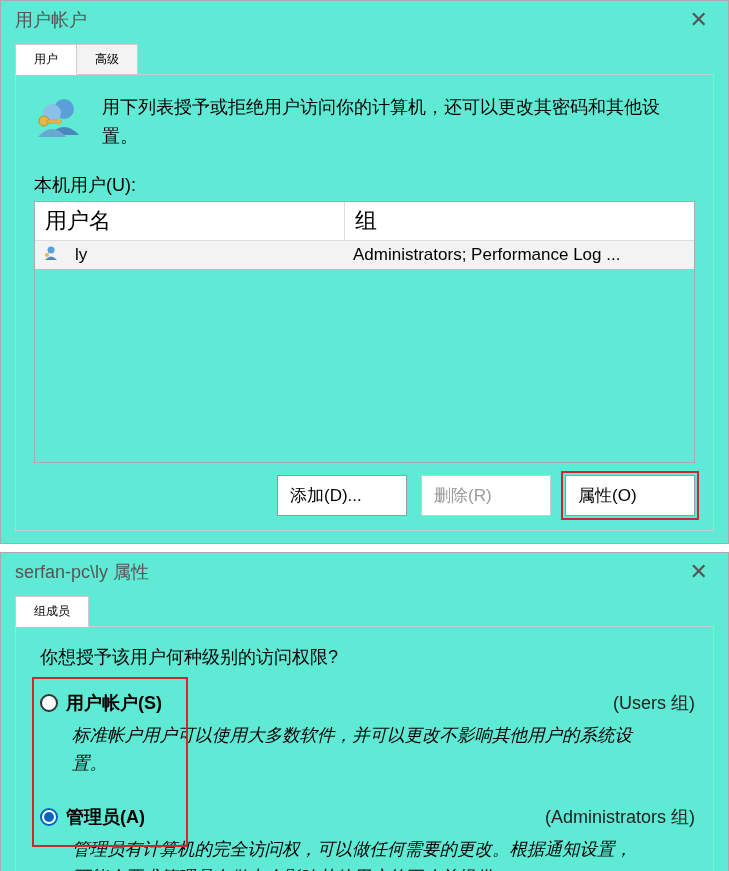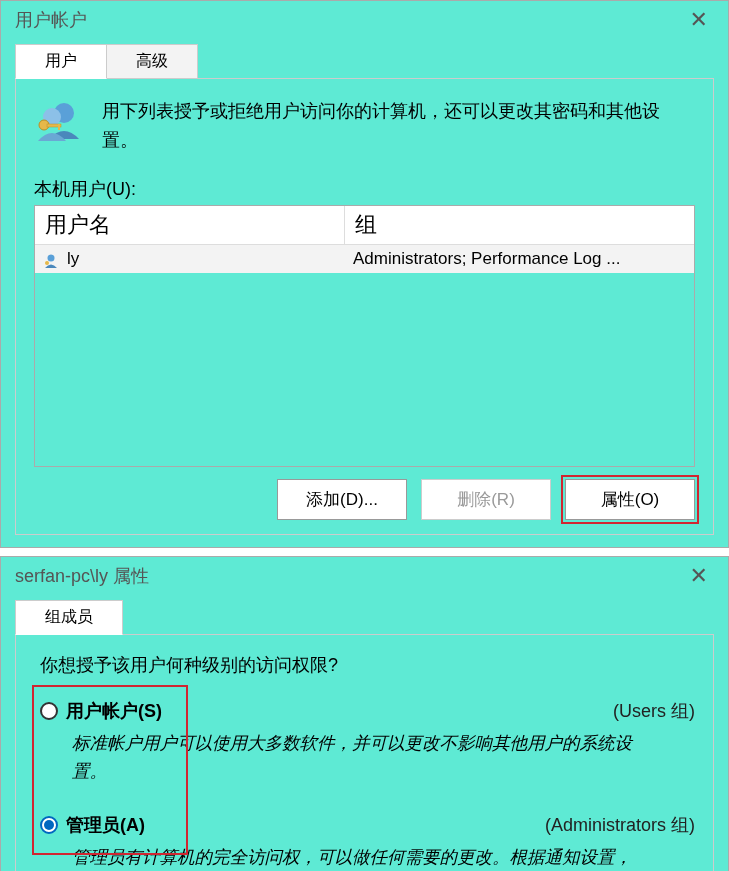--- a/index.html
+++ b/index.html
@@ -28,25 +28,25 @@
     font-size: 22px;
     color: #555;
     cursor: pointer;
     padding: 0 8px;
   }
   .tabs {
     display: flex;
     margin: 8px 0 0 14px;
   }
   .tab {
-    padding: 6px 29px;
+    padding: 6px 18px;
     border: 1px solid #ccc;
     background: #f3f3f3;
     cursor: pointer;
-    font-size: 16px;
+    font-size: 12px;
     position: relative;
     top: 1px;
   }
   .tab.active {
     background: #fff;
     border-bottom: 1px solid #fff;
     z-index: 2;
   }
   .tab + .tab { margin-left: -1px; }
   .tab-panel {
@@ -94,36 +94,36 @@
   .userlist-row .cell {
     padding: 2px 8px;
     font-size: 17px;
     overflow: hidden;
     white-space: nowrap;
     text-overflow: ellipsis;
   }
   .col-user, .cell-user { width: 310px; }
   .col-group { flex: 1; border-right: none !important; }
   .cell-group { flex: 1; }
-  .cell-user { display: flex; align-items: flex-end; gap: 8px; }
+  .cell-user { display: flex; align-items: flex-start; gap: 16px; }
   .user-icon { width: 16px; height: 16px; }
   .btnrow {
     display: flex;
     justify-content: flex-end;
     gap: 14px;
     margin-top: 12px;
   }
   .btn {
     min-width: 130px;
     padding: 8px 12px;
     border: 1px solid #999;
     background: #fff;
     font-size: 17px;
     cursor: pointer;
-    text-align: center;
+    text-align: left;
   }
   .btn.disabled {
     color: #9a9a9a;
     border-color: #ccc;
     cursor: default;
   }
   .btn.highlight {
     outline: 2px solid #d02631;
     outline-offset: 2px;
   }

